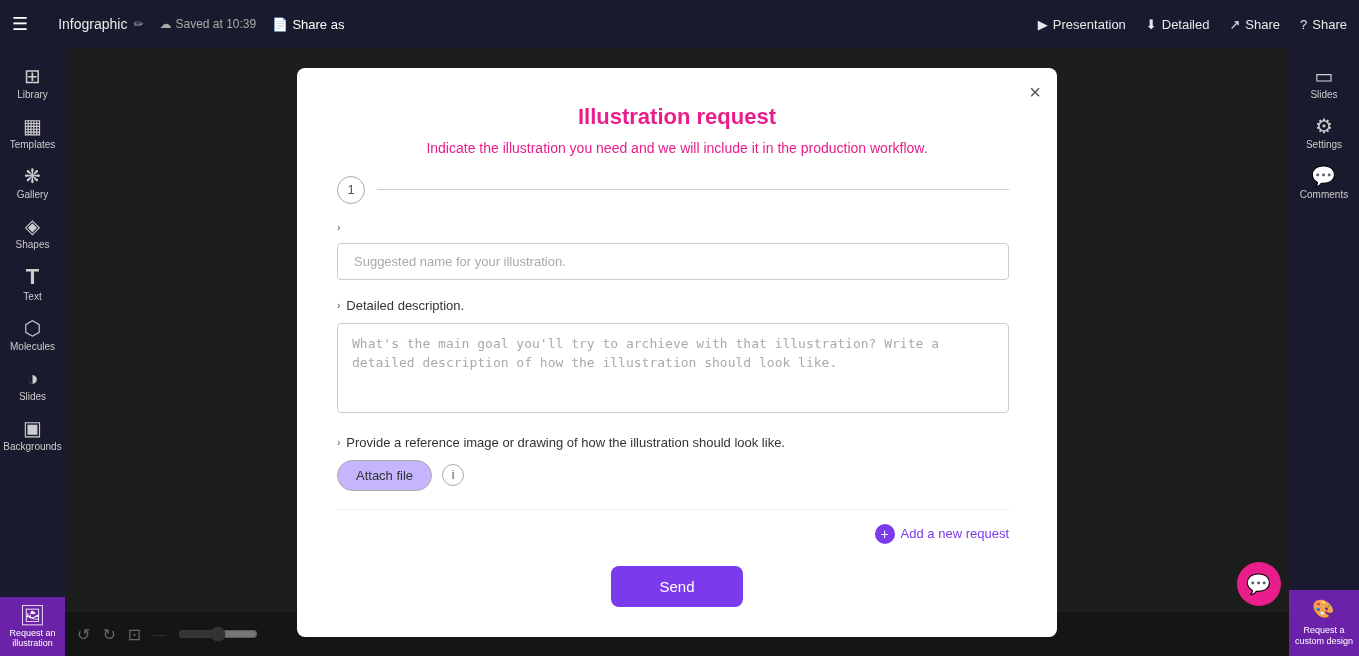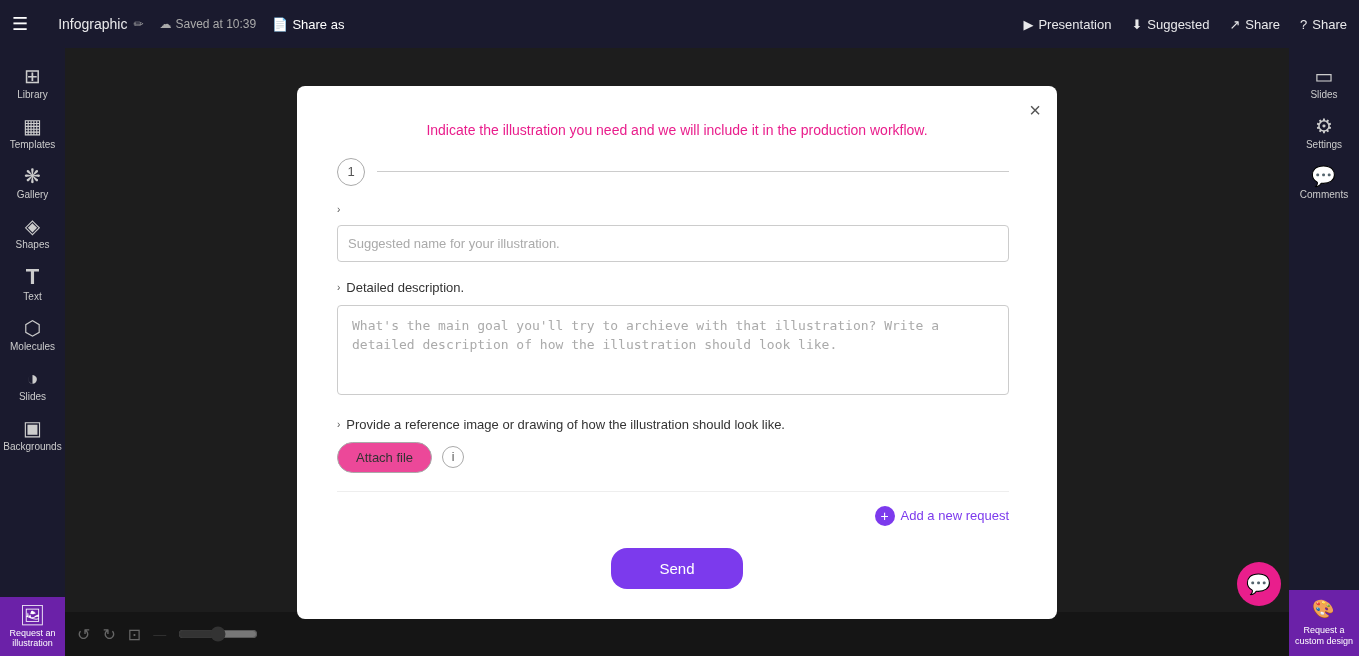--- a/index.html
+++ b/index.html
@@ -101,34 +101,34 @@
     .step-line { flex: 1; height: 1px; background: #ccc; }
 
     
     .form-section { margin-bottom: 18px; }
     .section-label {
       font-size: 13px; color: #333; margin-bottom: 10px; display: flex; align-items: center; gap: 6px;
     }
     .chevron-icon { font-size: 10px; color: #555; }
     .form-input {
       width: 100%; border: 1px solid #ccc; border-radius: 4px;
-      padding: 10px 10px; font-size: 13px; color: #000000; outline: none;
+      padding: 10px 16px; font-size: 13px; color: #000000; outline: none;
     }
     .form-textarea {
       width: 100%; border: 1px solid #ccc; border-radius: 4px;
       padding: 10px 14px; font-size: 13px; color: #999; resize: none;
       height: 90px; outline: none; line-height: 1.5;
     }
     .form-input::placeholder, .form-textarea::placeholder { color: #aaa; }
 
     
     .attach-row { display: flex; align-items: center; gap: 10px; margin-top: 10px; }
     .attach-btn {
       border: 1px solid #aaa; border-radius: 20px; padding: 7px 18px;
-      font-size: 13px; color: #333; cursor: pointer; background: #ec4899;
+      font-size: 13px; color: #333; cursor: pointer; background: #c4b5fd;
     }
     .info-icon {
       width: 22px; height: 22px; border-radius: 50%; border: 1.5px solid #aaa;
       display: flex; align-items: center; justify-content: center;
       font-size: 12px; color: #555; cursor: pointer;
     }
 
     
     .add-request-row {
       display: flex; justify-content: flex-end; align-items: center;
@@ -140,21 +140,21 @@
     }
     .add-circle {
       width: 20px; height: 20px; border-radius: 50%; background: #7c3aed;
       color: #fff; display: flex; align-items: center; justify-content: center;
       font-size: 14px; line-height: 1;
     }
 
     
     .send-row { display: flex; justify-content: center; padding-top: 16px; }
     .send-btn {
-      background: #7c3aed; color: #fff; border: none; border-radius: 16px;
+      background: #7c3aed; color: #fff; border: none; border-radius: 8px;
       padding: 12px 48px; font-size: 15px; cursor: pointer; font-weight: 500;
     }
 
     
     .request-custom {
       position: absolute; bottom: 0; right: 0; width: 70px;
       background: #6b21a8; color: #fff; font-size: 9px; text-align: center;
       padding: 8px 4px; cursor: pointer; line-height: 1.3;
     }
     .request-custom-icon { font-size: 18px; margin-bottom: 3px; }
@@ -184,21 +184,21 @@
     <span>Share as</span>
   </div>
   <div class="topbar-spacer"></div>
   <div class="topbar-right">
     <div class="topbar-btn">
       <span>▶</span>
       <span>Presentation</span>
     </div>
     <div class="topbar-btn">
       <span>⬇</span>
-      <span>Suggested</span>
+      <span>Detailed</span>
     </div>
     <div class="topbar-btn">
       <span>↗</span>
       <span>Share</span>
     </div>
     <div class="topbar-btn">
       <span>?</span>
       <span>Share</span>
     </div>
   </div>
@@ -274,20 +274,21 @@
 </div>
 
 <div class="chat-bubble">
   <span>💬</span>
 </div>
 
 <div class="modal-overlay">
   <div class="modal">
     <button class="modal-close">×</button>
 
+    <div class="modal-title">Illustration request</div>
     <div class="modal-subtitle">Indicate the illustration you need and we will include it in the production workflow.</div>
 
     <div class="modal-scroll">
 
       <div class="step-indicator">
         <div class="step-circle">1</div>
         <div class="step-line"></div>
       </div>
 
       <div class="form-section">

